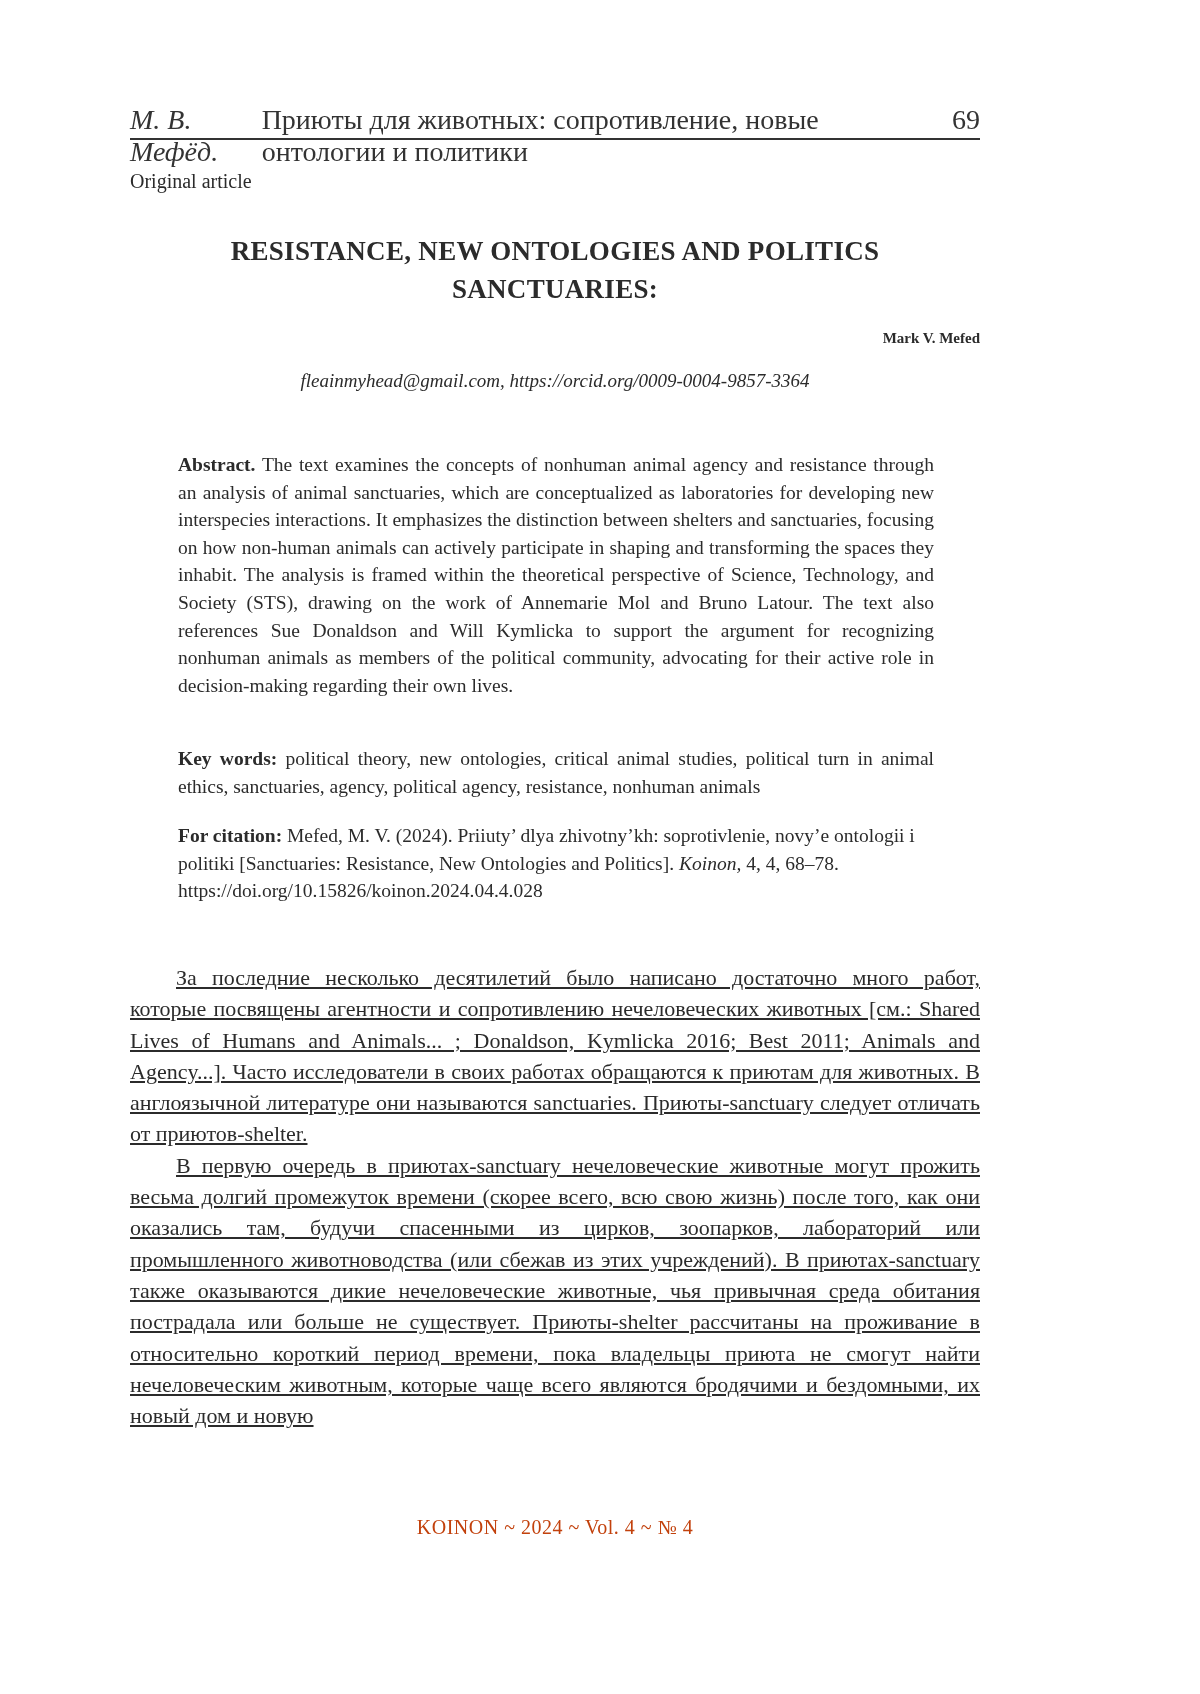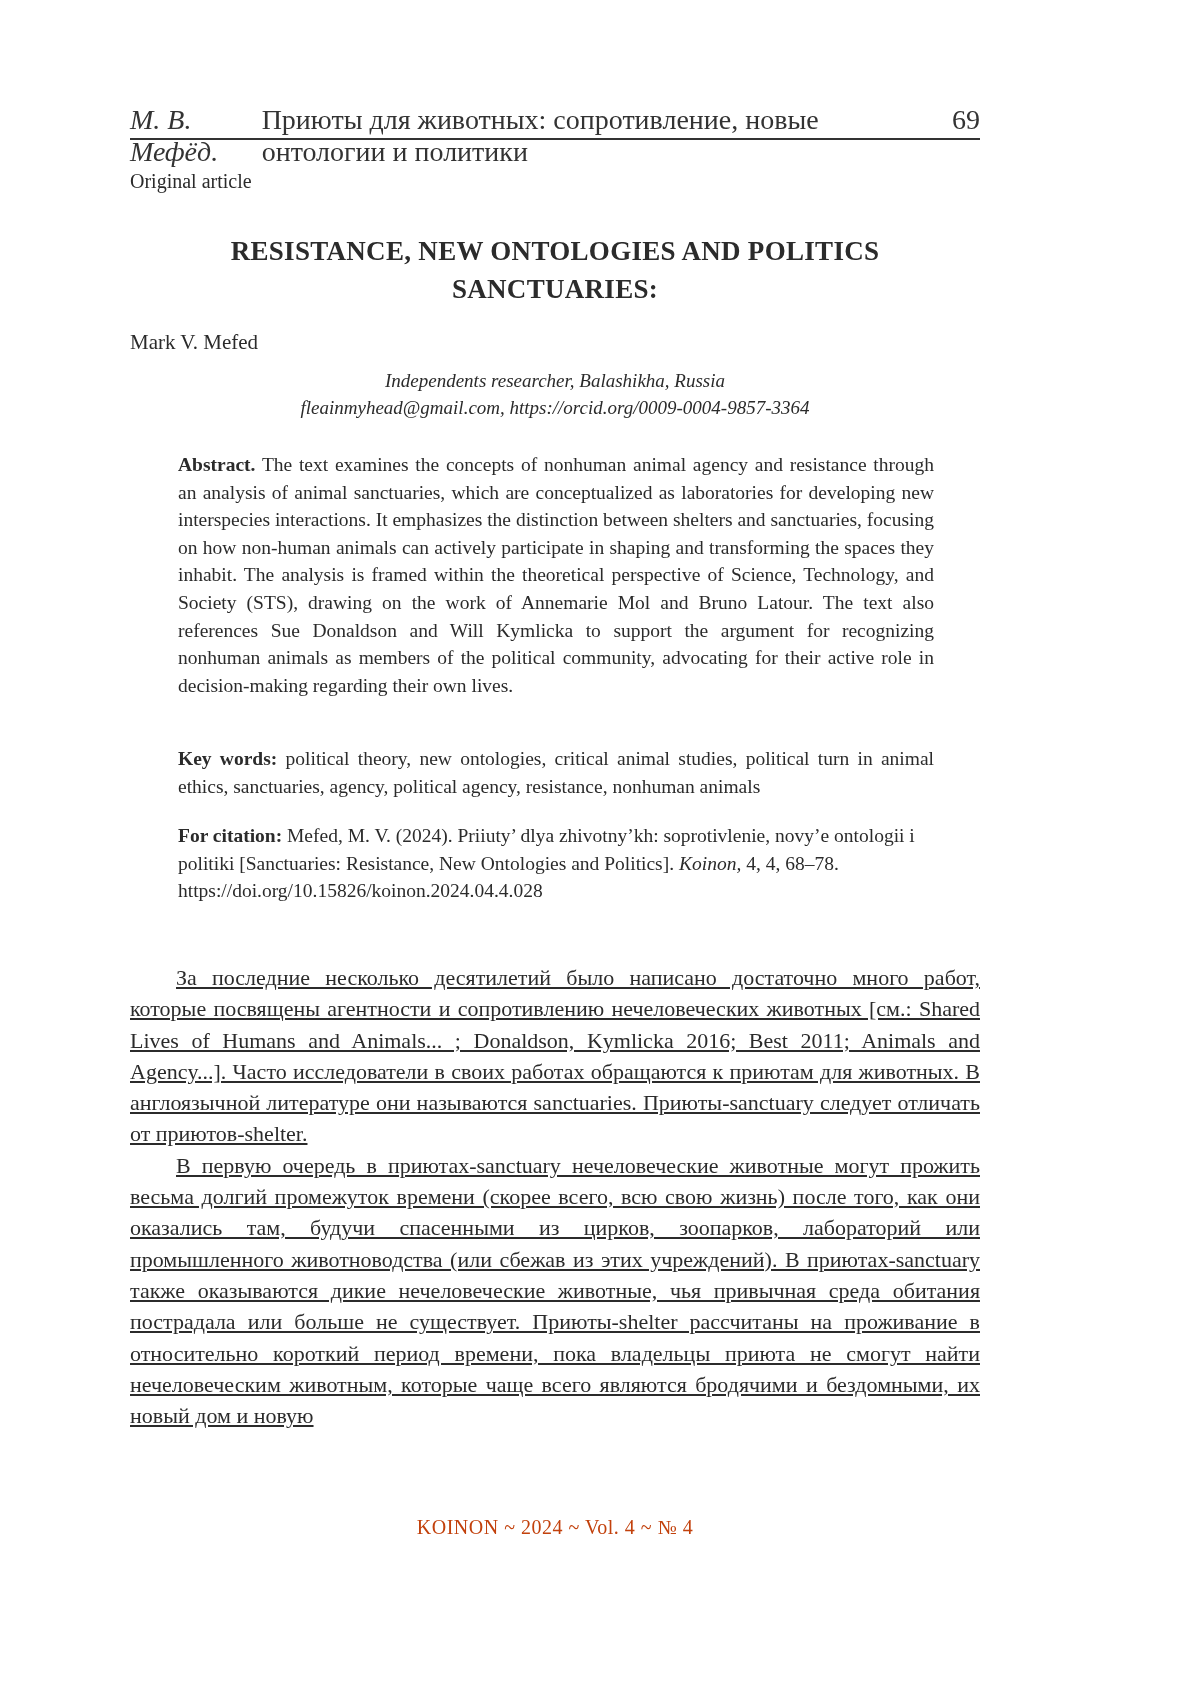--- a/index.html
+++ b/index.html
@@ -14,21 +14,21 @@
     font-size: 28px; color: #333;
   }
   .running-head .author { font-style: italic; margin-right: 6px; }
   .running-head .pagenum { margin-left: 24px; }
   .rule { position: absolute; top: 138px; left: 0; width: 850px; height: 2px; background: #333; }
   .article-type { position: absolute; top: 158px; left: 0; font-size: 20px; margin-top: 12px; }
   .title {
     position: absolute; top: 232px; left: 0; width: 850px; text-align: center;
     font-weight: bold; font-size: 27px; line-height: 38px; letter-spacing: 0.3px;
   }
-  .author-name { position: absolute; top: 330px; left: 0; width: 850px; text-align: left; font-weight: normal; font-size: 21px; }
+  .author-name { position: absolute; top: 330px; left: 0; width: 850px; text-align: right; font-weight: bold; font-size: 15px; }
   .affil { position: absolute; top: 367px; left: 0; width: 850px; text-align: center; font-style: italic; font-size: 19px; line-height: 27px; }
   .abstract-block {
     position: absolute; left: 48px; width: 756px; font-size: 19.5px; line-height: 27.6px;
     text-align: justify;
   }
   .abstract { top: 451px; }
   .keywords { top: 745px; }
   .citation { top: 822px; text-align: left; }
   .lbl { font-weight: bold; }
   .body-text {
@@ -52,21 +52,20 @@
 
   <div class="article-type">Original article</div>
 
   <div class="title">
     <div>RESISTANCE, NEW ONTOLOGIES AND POLITICS</div>
     <div>SANCTUARIES:</div>
   </div>
 
   <div class="author-name">Mark V. Mefed</div>
   <div class="affil">
-    <div>Independents researcher, Balashikha, Russia</div>
     <div>fleainmyhead@gmail.com, https://orcid.org/0009-0004-9857-3364</div>
   </div>
 
   <div class="abstract-block abstract">
     <span class="lbl">Abstract.</span>
     <span>The text examines the concepts of nonhuman animal agency and resistance through an analysis of animal sanctuaries, which are conceptualized as laboratories for developing new interspecies interactions. It emphasizes the distinction between shelters and sanctuaries, focusing on how non-human animals can actively participate in shaping and transforming the spaces they inhabit. The analysis is framed within the theoretical perspective of Science, Technology, and Society (STS), drawing on the work of Annemarie Mol and Bruno Latour. The text also references Sue Donaldson and Will Kymlicka to support the argument for recognizing nonhuman animals as members of the political community, advocating for their active role in decision-making regarding their own lives.</span>
   </div>
 
   <div class="abstract-block keywords">
     <span class="lbl">Key words:</span>

